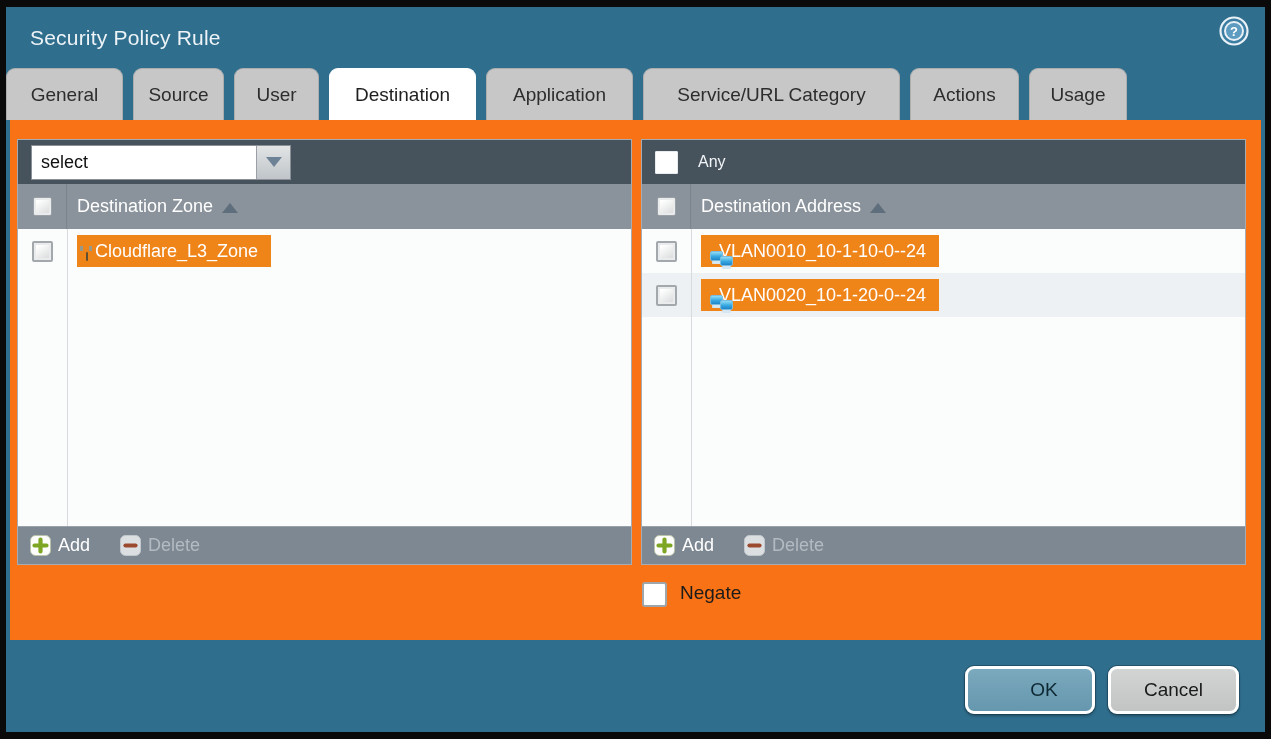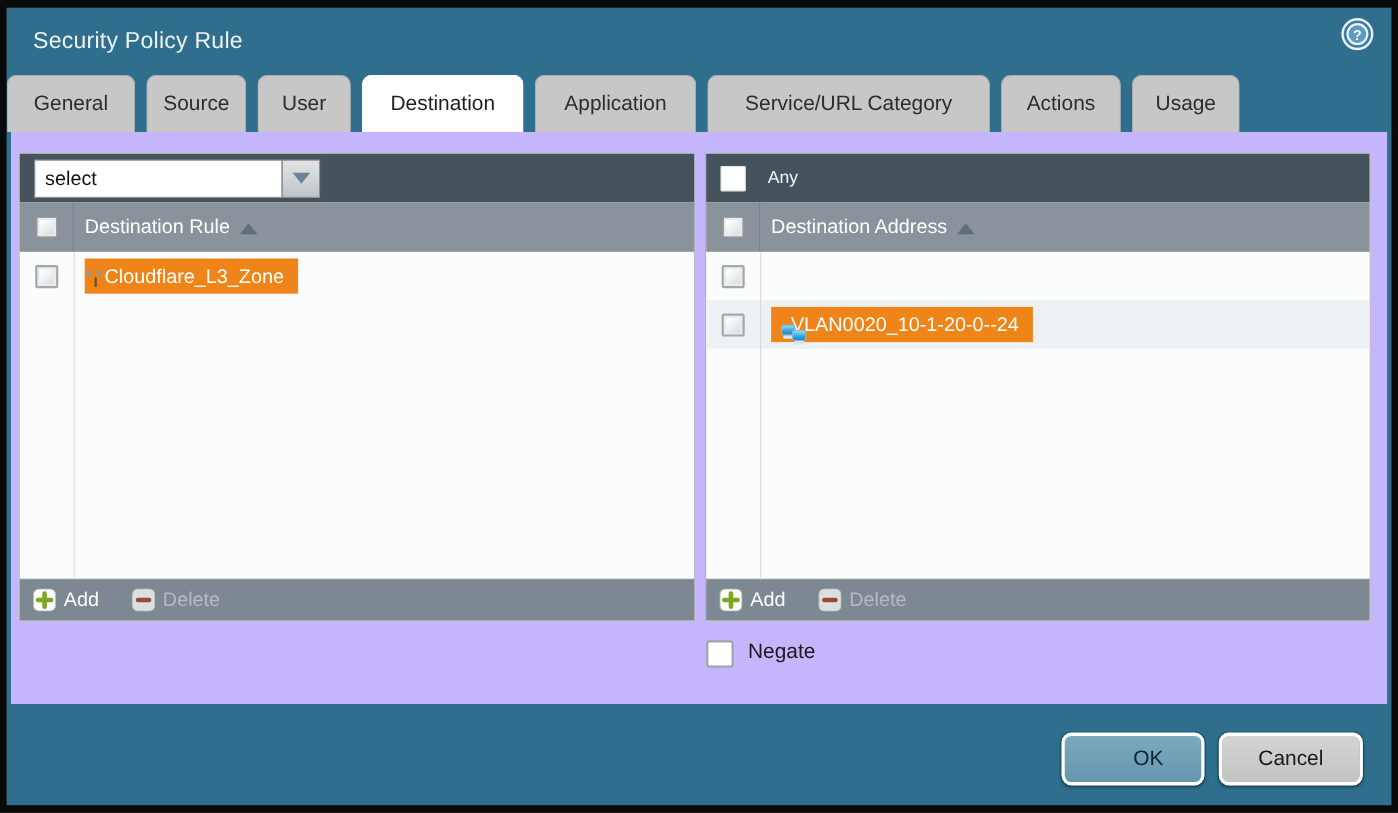--- a/index.html
+++ b/index.html
@@ -32,21 +32,21 @@
     border-radius:9px 9px 0 0; border:1px solid #ADADAD; border-bottom:none;
     cursor:pointer; white-space:nowrap;
   }
   .tab.t0{width:117px}.tab.t1{width:91px}.tab.t2{width:85px}
   .tab.t3{width:147px}.tab.t4{width:147px}.tab.t5{width:257px}
   .tab.t6{width:109px}.tab.t7{width:98px}
   .tab.active { background:#FFFFFF; border-color:#FFFFFF; color:#1F1F1F; }
   
   .content {
     position:absolute; left:4px; right:4px; top:113px; bottom:92px;
-    background:#c4b5fd;
+    background:#f97316;
   }
   .panel {
     position:absolute; top:19px; height:426px;
     border:1px solid #A6ACB1; background:#FBFCFC;
     display:flex; flex-direction:column;
   }
   .panel.left  { left:7px;   width:615px; }
   .panel.right { left:631px; width:605px; }
   .ptoolbar {
     height:44px; background:#46525C; flex:0 0 auto;
@@ -188,21 +188,21 @@
           <div class="combo-text">select</div>
           <div class="combo-btn">
             <div class="arrow-down"></div>
           </div>
         </div>
       </div>
       <div class="colhead">
         <div class="cbcol">
           <div class="cb head"></div>
         </div>
-        <div class="colhead-label">Destination Rule</div>
+        <div class="colhead-label">Destination Zone</div>
         <div class="sort-up"></div>
       </div>
       <div class="rows">
         <div class="trow">
           <div class="cbcol">
             <div class="cb row"></div>
           </div>
           <div class="tag">
             <span class="icon-slot">
               <span class="zone-icon">
@@ -240,20 +240,29 @@
         <div class="cbcol">
           <div class="cb head"></div>
         </div>
         <div class="colhead-label">Destination Address</div>
         <div class="sort-up"></div>
       </div>
       <div class="rows">
         <div class="trow">
           <div class="cbcol">
             <div class="cb row"></div>
+          </div>
+          <div class="tag">
+            <span class="icon-slot">
+              <span class="net-icon">
+                <span class="m m1"></span><span class="b b1"></span>
+                <span class="m m2"></span><span class="b b2"></span>
+              </span>
+            </span>
+            <span>VLAN0010_10-1-10-0--24</span>
           </div>
         </div>
         <div class="trow alt">
           <div class="cbcol">
             <div class="cb row"></div>
           </div>
           <div class="tag">
             <span class="icon-slot">
               <span class="net-icon">
                 <span class="m m1"></span><span class="b b1"></span>

